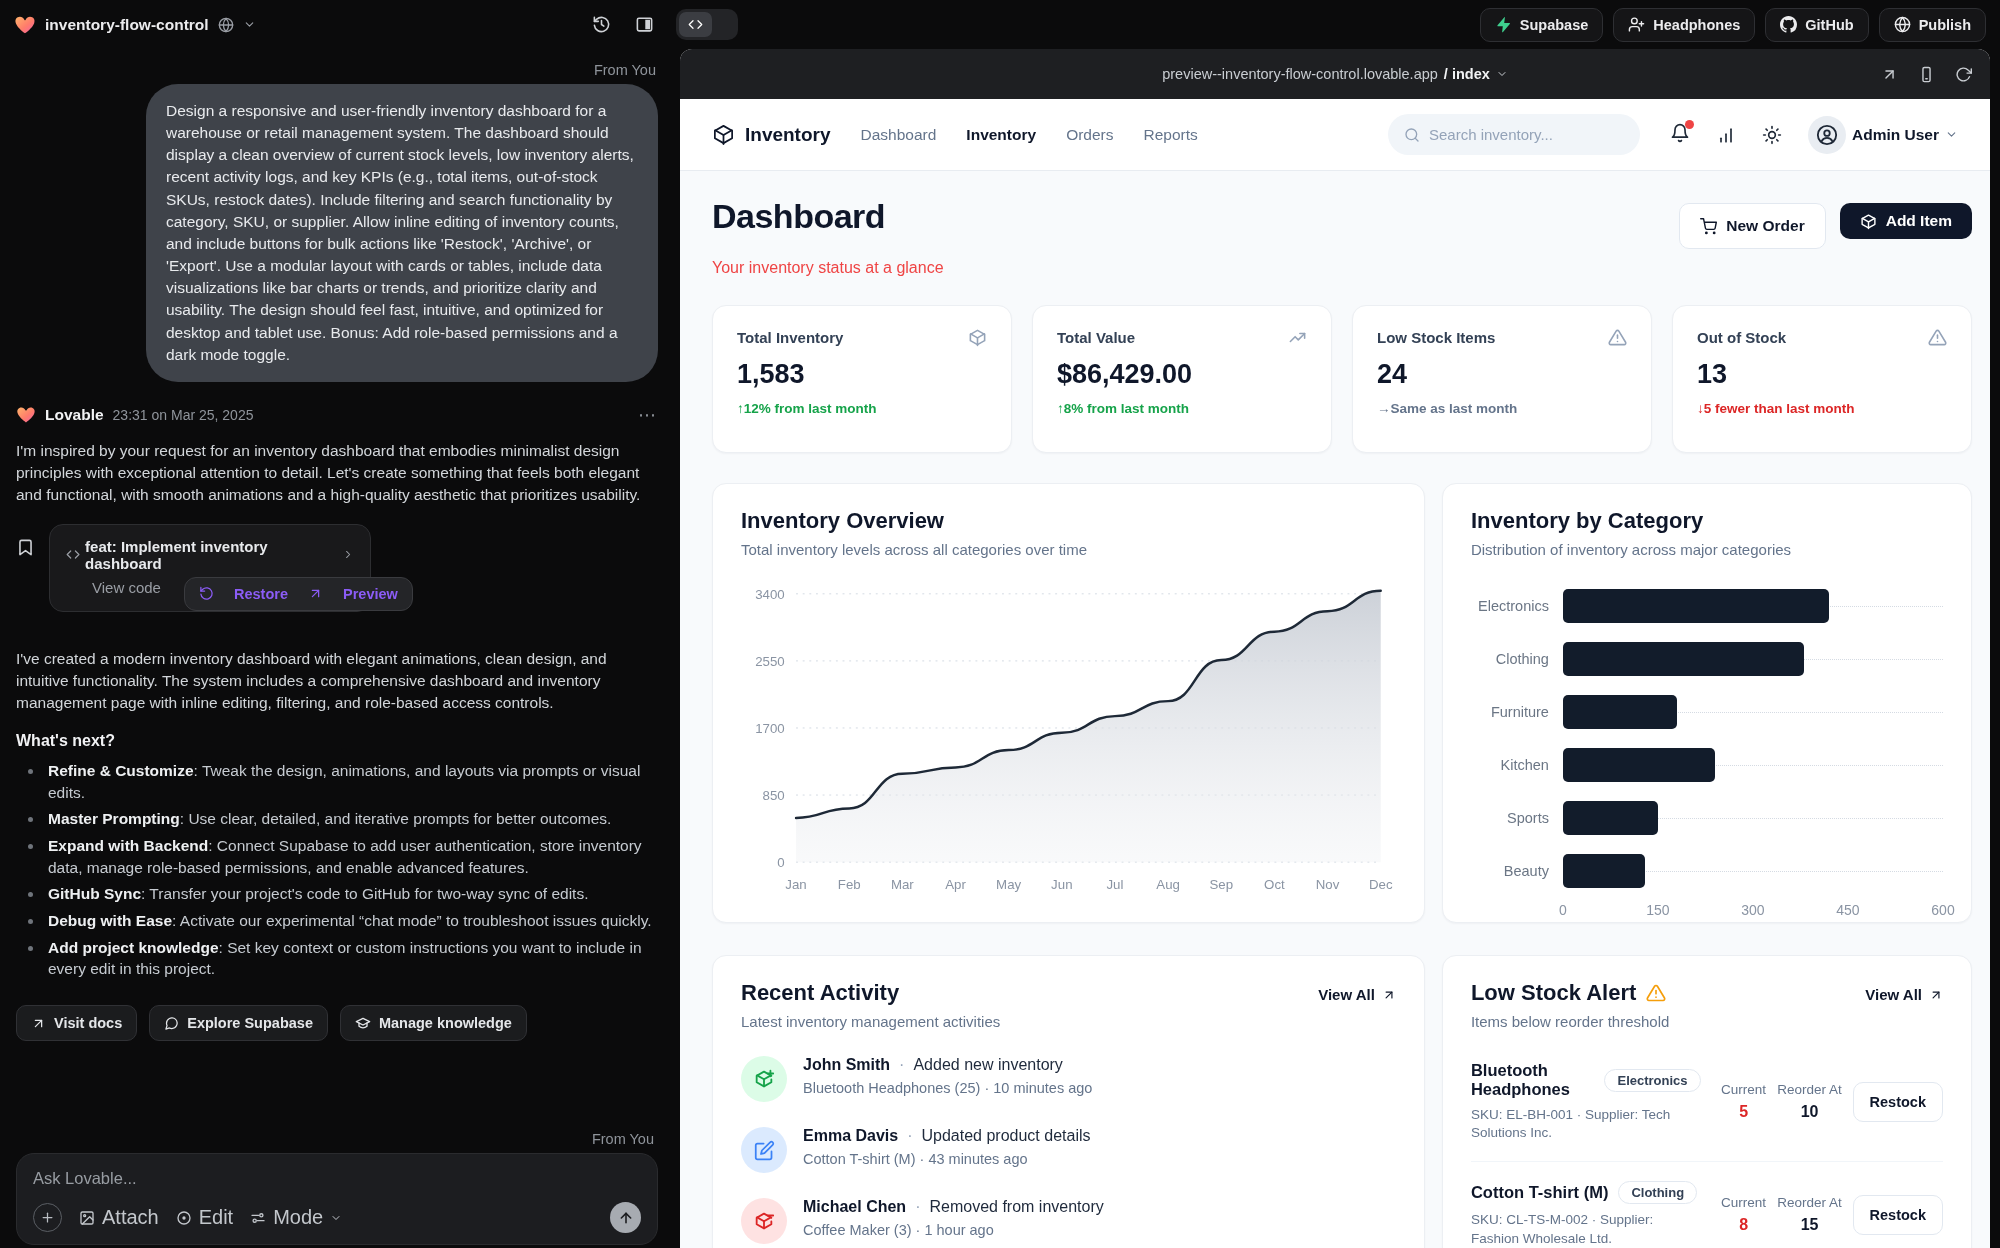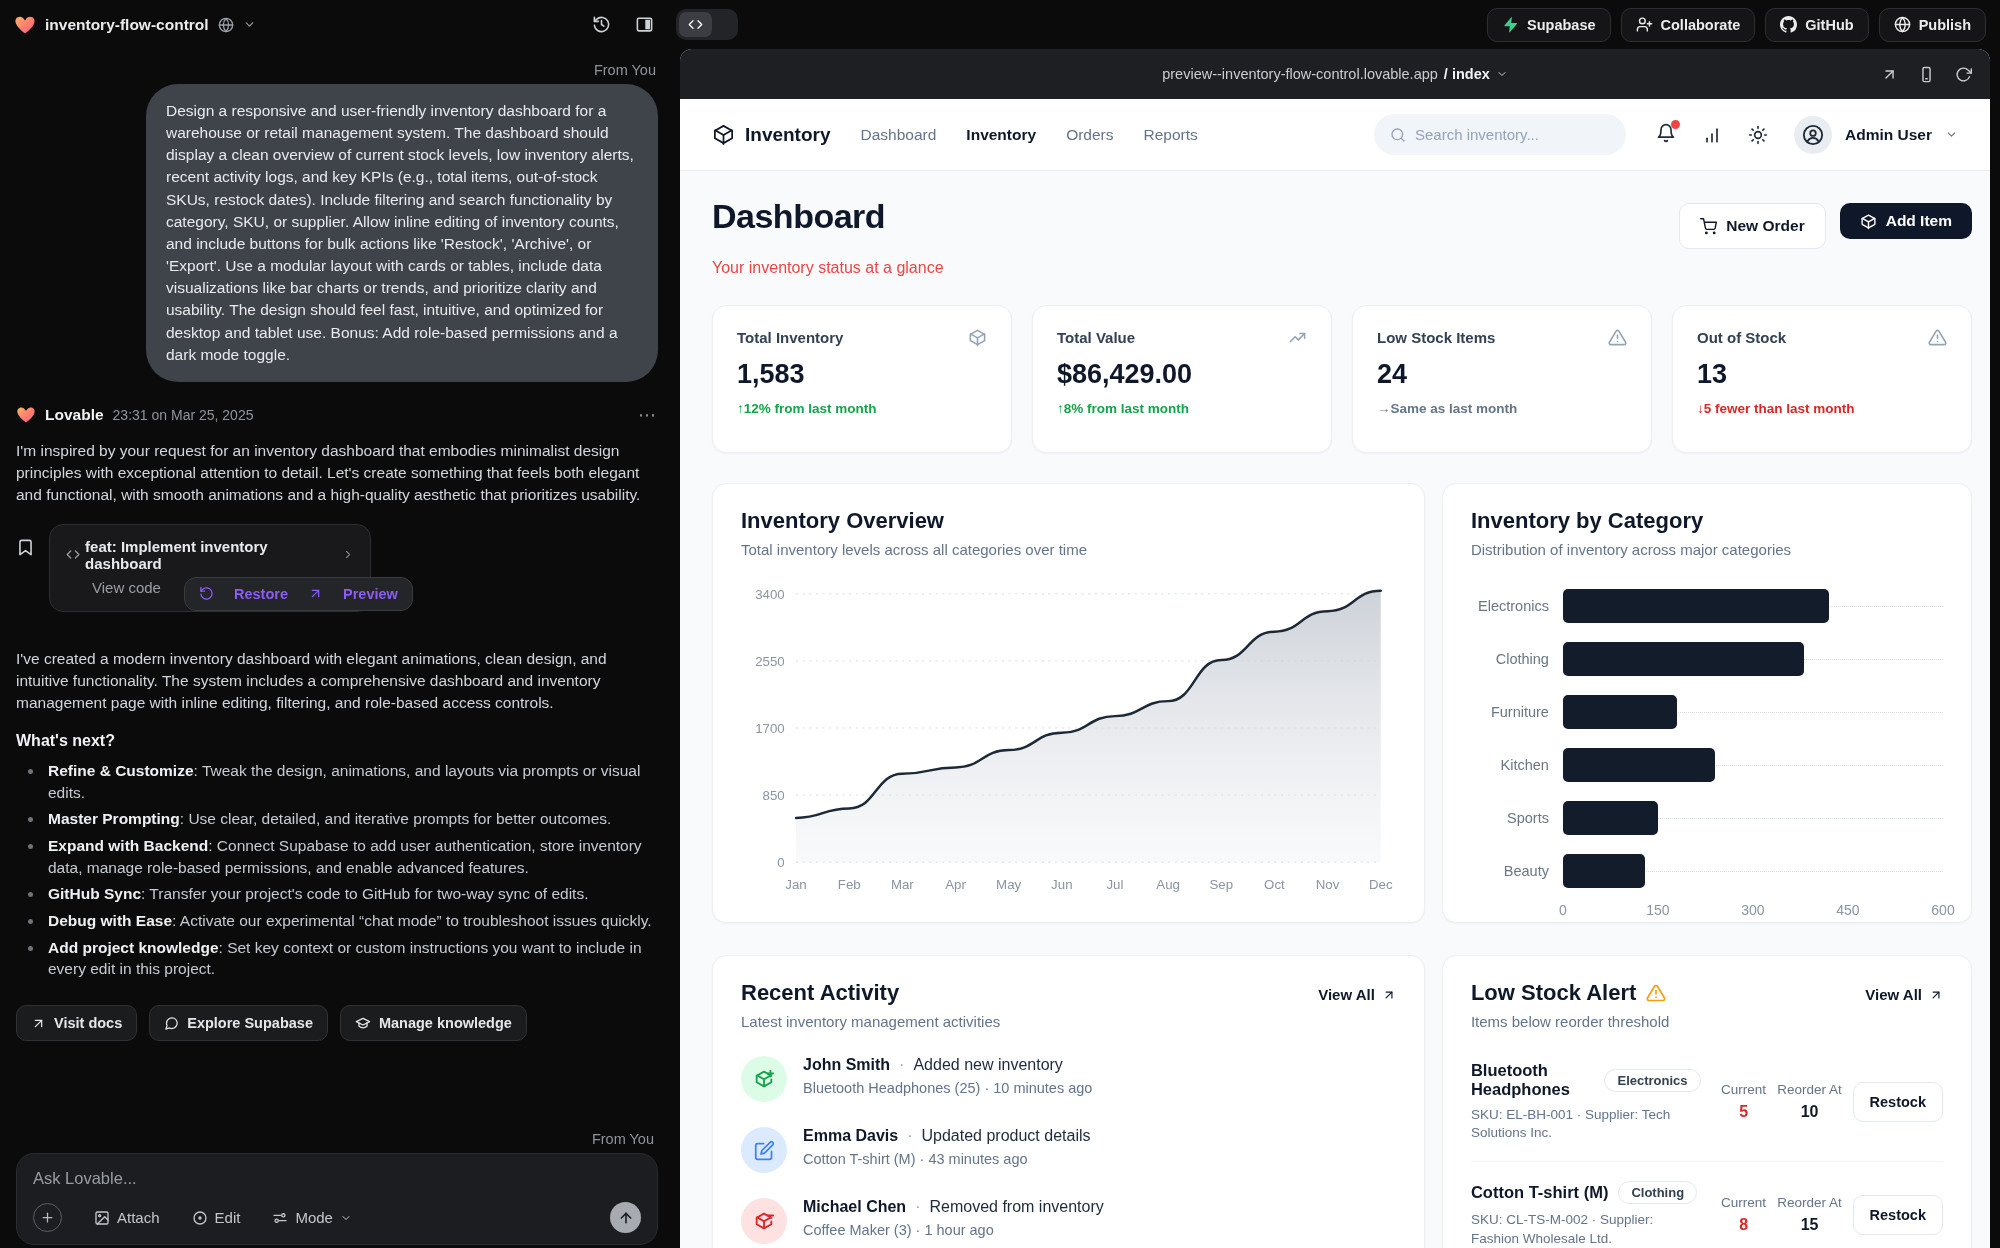--- a/index.html
+++ b/index.html
@@ -39,21 +39,21 @@
   .wn-list{margin:10px 0 0 6px;list-style:none}
   .wn-list li{position:relative;padding-left:26px;margin-bottom:5px;color:#c6cbd1;font-size:15.5px;line-height:1.4}
   .wn-list li::before{content:"";position:absolute;left:6px;top:9px;width:5px;height:5px;border-radius:50%;background:#6f747b}
   .wn-b{color:#eef0f2;font-weight:700}
   .chat-cta{display:flex;gap:12px;margin-top:20px}
   .cta-btn{display:flex;align-items:center;gap:8px;background:#1b1c1e;border:1px solid #303135;border-radius:10px;height:36px;padding:0 14px;color:#e4e6e9;font-size:14.5px;font-weight:600;cursor:pointer}
   .from-you2{margin-top:auto;text-align:right;color:#8f949b;font-size:14.5px;margin-right:4px}
   .ask-box{margin-top:6px;background:#1c1d20;border:1px solid #2a2b2e;border-radius:18px;padding:15px 16px 11px}
   .ask-input{width:100%;background:transparent;border:none;outline:none;color:#e8eaed;font-size:16.5px;font-family:Liberation Sans, sans-serif}
   .ask-input::placeholder{color:#989da3}
-  .ask-row{display:flex;align-items:center;gap:32px;margin-top:14px;color:#c3c7cc;font-size:15px}
+  .ask-row{display:flex;align-items:center;gap:17px;margin-top:14px;color:#c3c7cc;font-size:20px}
   .plus-circle{width:29px;height:29px;border:1.5px solid #5a5e64;border-radius:50%;display:flex;align-items:center;justify-content:center;color:#b9bdc2;cursor:pointer}
   .ask-tool{display:flex;align-items:center;gap:7px;cursor:pointer}
   .send-btn{margin-left:auto;width:31px;height:31px;border-radius:50%;background:#a7abb1;display:flex;align-items:center;justify-content:center;color:#1c1d20;cursor:pointer}
 
   
   .preview{position:absolute;left:680px;top:49px;width:1310px;height:1199px;border-radius:12px 12px 0 0;overflow:hidden;background:#f8fafc}
   .chrome{height:50px;background:#1e1f22;display:flex;align-items:center;justify-content:center;position:relative}
   .chrome-url{color:#c9cdd2;font-size:14.5px;display:flex;align-items:center;gap:6px}
   .chrome-url .path{color:#f2f3f5;font-weight:700}
   .chrome-icons{position:absolute;right:18px;display:flex;gap:20px;color:#c9cdd2}
@@ -63,21 +63,21 @@
   .brand{display:flex;align-items:center;gap:10px;color:#0f172a;font-size:19px;font-weight:700}
   .nav-links{display:flex;gap:30px;font-size:15.5px}
   .nav-link{color:#64748b;cursor:pointer}
   .nav-link.active{color:#0f172a;font-weight:700}
   .searchbox{margin-left:auto;width:252px;height:41px;background:#f1f5f9;border-radius:999px;display:flex;align-items:center;gap:9px;padding:0 16px;color:#94a3b8}
   .searchbox input{border:none;background:transparent;outline:none;font-size:15px;color:#334155;width:180px;font-family:"Liberation Sans",sans-serif}
   .searchbox input::placeholder{color:#94a3b8}
   .nav-icons{display:flex;align-items:center;gap:26px;color:#1f2937}
   .bell-wrap{position:relative;cursor:pointer}
   .bell-dot{position:absolute;top:-3px;right:-4px;width:9px;height:9px;border-radius:50%}
-  .userchip{display:flex;align-items:center;gap:13px;cursor:pointer}
+  .userchip{display:flex;align-items:center;gap:6px;cursor:pointer}
   .avatar{width:38px;height:38px;border-radius:50%;background:#e9edf2;display:flex;align-items:center;justify-content:center;color:#1f2937}
   .username{color:#0f172a;font-size:15.5px;font-weight:600}
 
   .page{padding:0 18px 0 32px}
   .page-head{display:flex;align-items:flex-start;margin-top:26px}
   .pg-title{color:#0f172a;font-size:34px;font-weight:800;letter-spacing:-.5px}
   .pg-sub{color:#ef4444;font-size:16px;margin-top:23px}
   .head-actions{margin-left:auto;display:flex;gap:14px;margin-top:6px}
   .btn-outline{display:flex;align-items:center;gap:9px;background:#fff;border:1px solid #e2e8f0;border-radius:10px;height:46px;padding:0 20px;color:#0f172a;font-size:15.5px;font-weight:600;cursor:pointer}
   .btn-dark{display:flex;align-items:center;gap:9px;border:none;border-radius:10px;height:36px;padding:0 20px;color:#fff;font-size:15.5px;font-weight:600;cursor:pointer}
@@ -190,21 +190,21 @@
         </svg>
       <span>Supabase</span>
     </button>
     <button class="tb-btn">
       <svg class="ic" width="17" height="17" viewBox="0 0 24 24">
           <path d="M16 21v-2a4 4 0 0 0-4-4H6a4 4 0 0 0-4 4v2"></path>
           <circle cx="9" cy="7" r="4"></circle>
           <path d="M19 8v6"></path>
           <path d="M22 11h-6"></path>
         </svg>
-      <span>Collaborate</span>
+      <span>Headphones</span>
     </button>
     <button class="tb-btn">
       <svg width="17" height="17" viewBox="0 0 16 16">
           <path fill="currentColor" d="M8 0C3.58 0 0 3.58 0 8c0 3.54 2.29 6.53 5.47 7.59.4.07.55-.17.55-.38 0-.19-.01-.82-.01-1.49-2.01.37-2.53-.49-2.69-.94-.09-.23-.48-.94-.82-1.13-.28-.15-.68-.52-.01-.53.63-.01 1.08.58 1.23.82.72 1.21 1.87.87 2.33.66.07-.52.28-.87.51-1.07-1.78-.2-3.64-.89-3.64-3.95 0-.87.31-1.59.82-2.15-.08-.2-.36-1.02.08-2.12 0 0 .67-.21 2.2.82.64-.18 1.32-.27 2-.27s1.36.09 2 .27c1.53-1.04 2.2-.82 2.2-.82.44 1.1.16 1.92.08 2.12.51.56.82 1.27.82 2.15 0 3.07-1.87 3.75-3.65 3.95.29.25.54.73.54 1.48 0 1.07-.01 1.93-.01 2.2 0 .21.15.46.55.38A8.01 8.01 0 0 0 16 8c0-4.42-3.58-8-8-8z"></path>
         </svg>
       <span>GitHub</span>
     </button>
     <button class="tb-btn">
       <svg class="ic" width="17" height="17" viewBox="0 0 24 24">
           <circle cx="12" cy="12" r="10"></circle>

